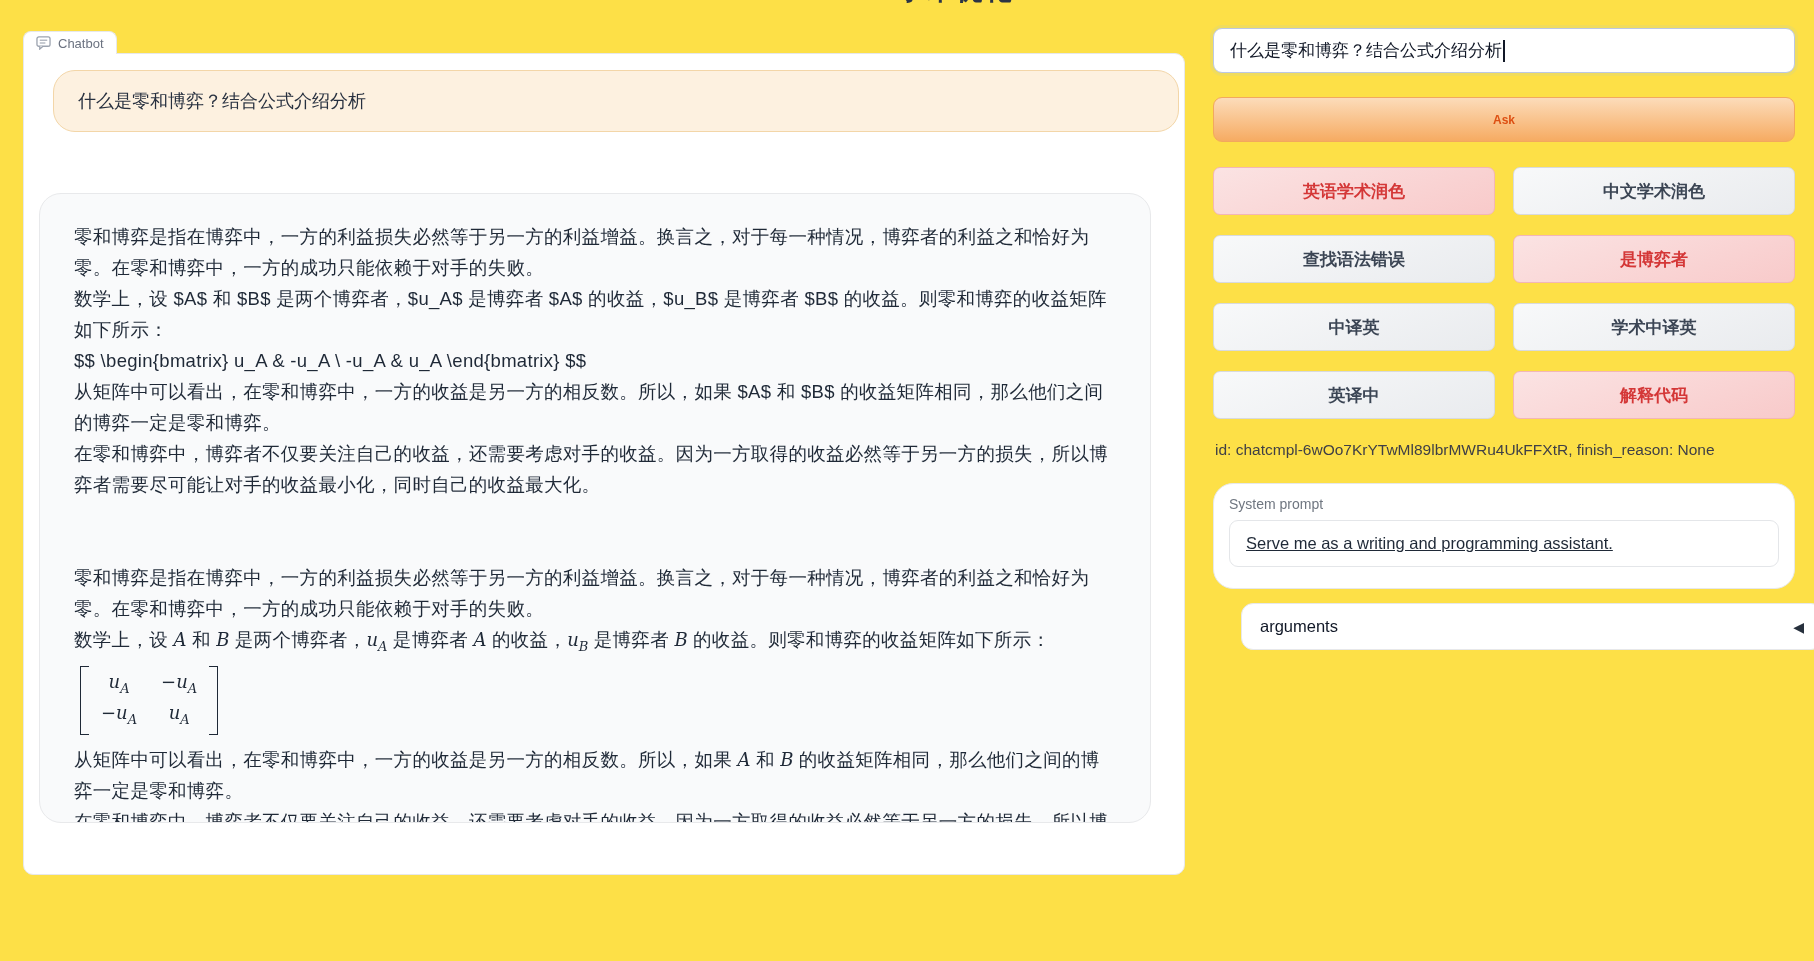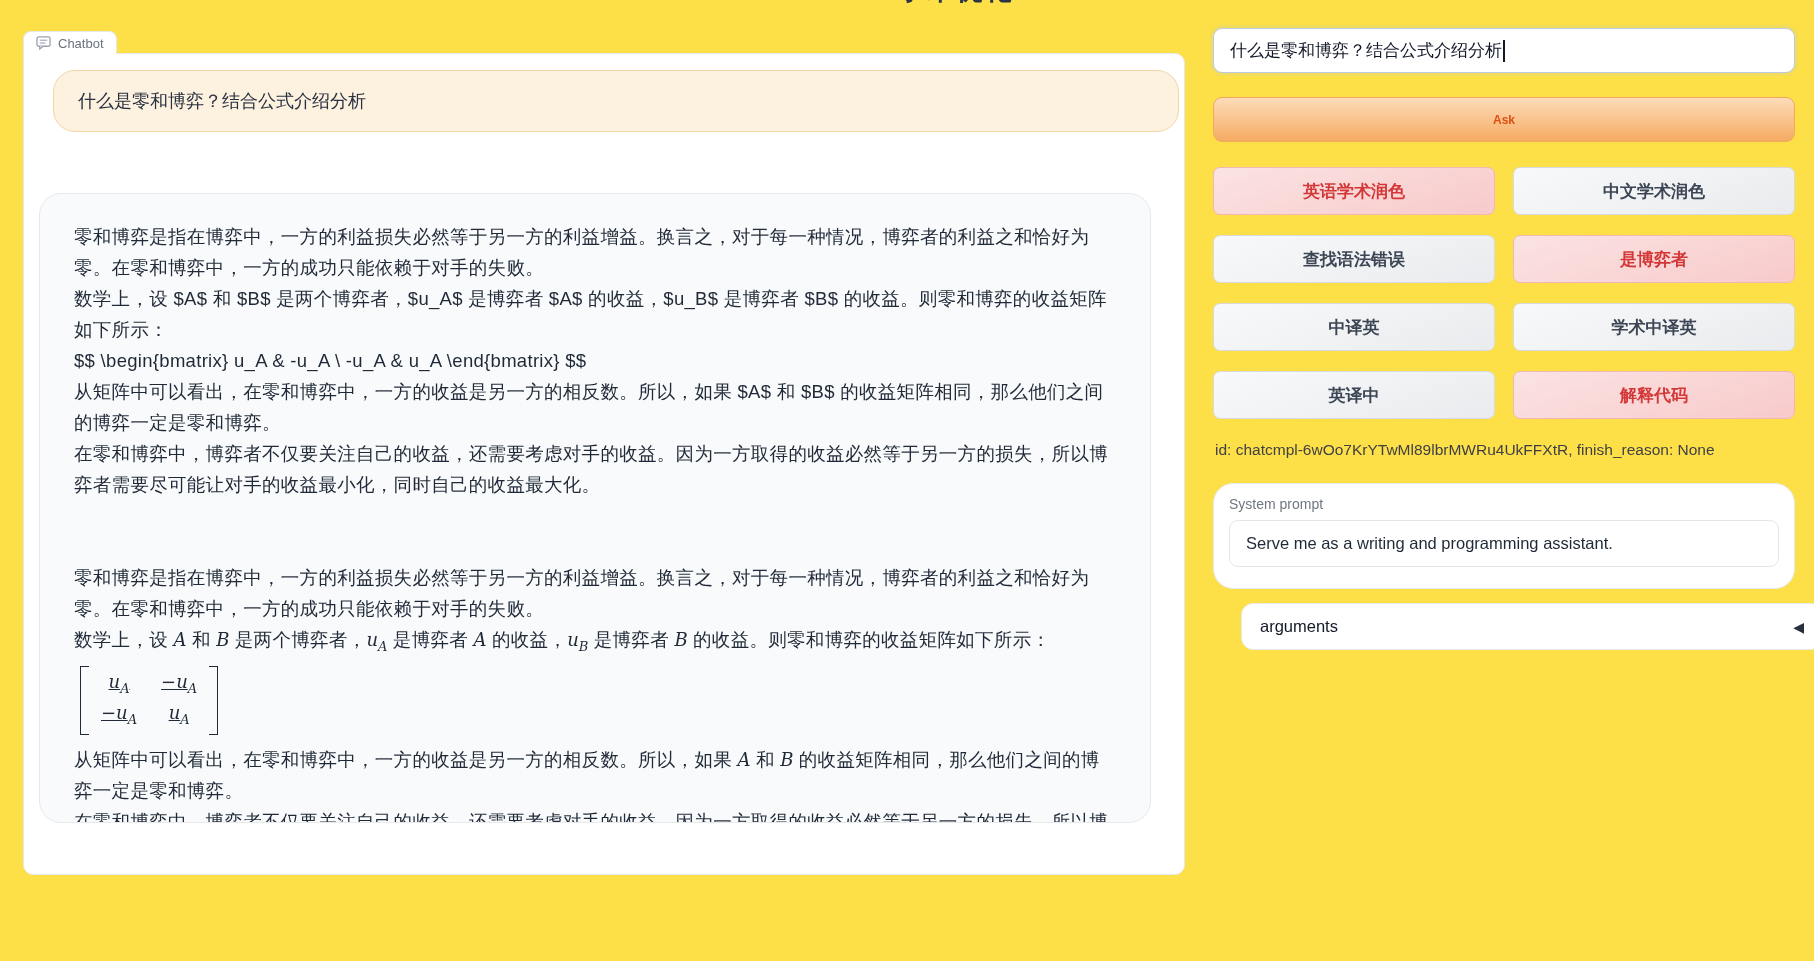--- a/index.html
+++ b/index.html
@@ -29,21 +29,21 @@
   .bubble.bot .gap { height:62px; }
   .mi { font-family:"DejaVu Serif","Liberation Serif",serif; font-style:italic; font-size:18px; letter-spacing:0; }
   sub.msub { font-family:"DejaVu Serif","Liberation Serif",serif; font-style:italic; font-size:13px; letter-spacing:0; }
 
   
   .matrix { display:inline-flex; align-items:stretch; margin:4px 0 4px 6px; }
   .matrix .bracket { width:9px; }
   .matrix .bracket.left  { border:1.6px solid #1f2937; border-right:none; }
   .matrix .bracket.right { border:1.6px solid #1f2937; border-left:none; }
   .matrix .cells { display:grid; grid-template-columns:auto auto; column-gap:24px;
-    padding:3px 12px; line-height:25px;text-decoration:underline; }
+    padding:3px 12px; line-height:25px; }
   .matrix .cell { text-align:center; font-family:"DejaVu Serif","Liberation Serif",serif;
     font-style:italic; font-size:18px; letter-spacing:0; }
 
   
   .input-box { position:absolute; left:1213px; top:28px; width:582px; height:45px;
     border:1.5px solid #bcc8e4; border-radius:9px; background:#fff; display:flex;
     align-items:center; padding:0 16px; font-size:17px; color:#111827;
     box-shadow:0 0 0 3px rgba(147,197,253,0.12); }
   .caret { display:inline-block; width:1.5px; height:22px; background:#111827; margin-left:1px; }
 
@@ -62,21 +62,21 @@
   .fnbtn.red { background:linear-gradient(160deg,#fbe3e3 0%,#f8caca 100%);
     border:1px solid #f3b6b6; color:#d43737; }
 
   .status-line { position:absolute; left:1215px; top:441px; width:582px;
     font-size:15.5px; color:#3f3f46; }
 
   .sys-card { position:absolute; left:1213px; top:483px; width:582px; height:106px;
     border:1px solid #e7e8ea; border-radius:20px; background:#fff; padding:12px 15px; }
   .sys-card label { display:block; font-size:14px; color:#6f7680; margin-bottom:8px; }
   .sys-input { width:100%; height:47px; border:1px solid #e4e6e9; border-radius:9px;
-    display:flex; align-items:center; padding:0 16px; font-size:16.5px; color:#1f2937; }
+    display:flex; align-items:center; padding:0 16px; font-size:16.5px; color:#1f2937;text-decoration:underline; }
 
   .accordion { position:absolute; left:1213px; top:603px; width:582px; height:47px;
     border:1px solid #e7e8ea; border-radius:12px; background:#fff; display:flex;
     align-items:center; justify-content:space-between; padding:0 18px; cursor:pointer;margin-left:28px; }
   .accordion .acc-label { font-size:16.5px; color:#111827; }
   .accordion .tri { font-size:14px; color:#27303d; }
 </style>
 </head>
 <body>
 

